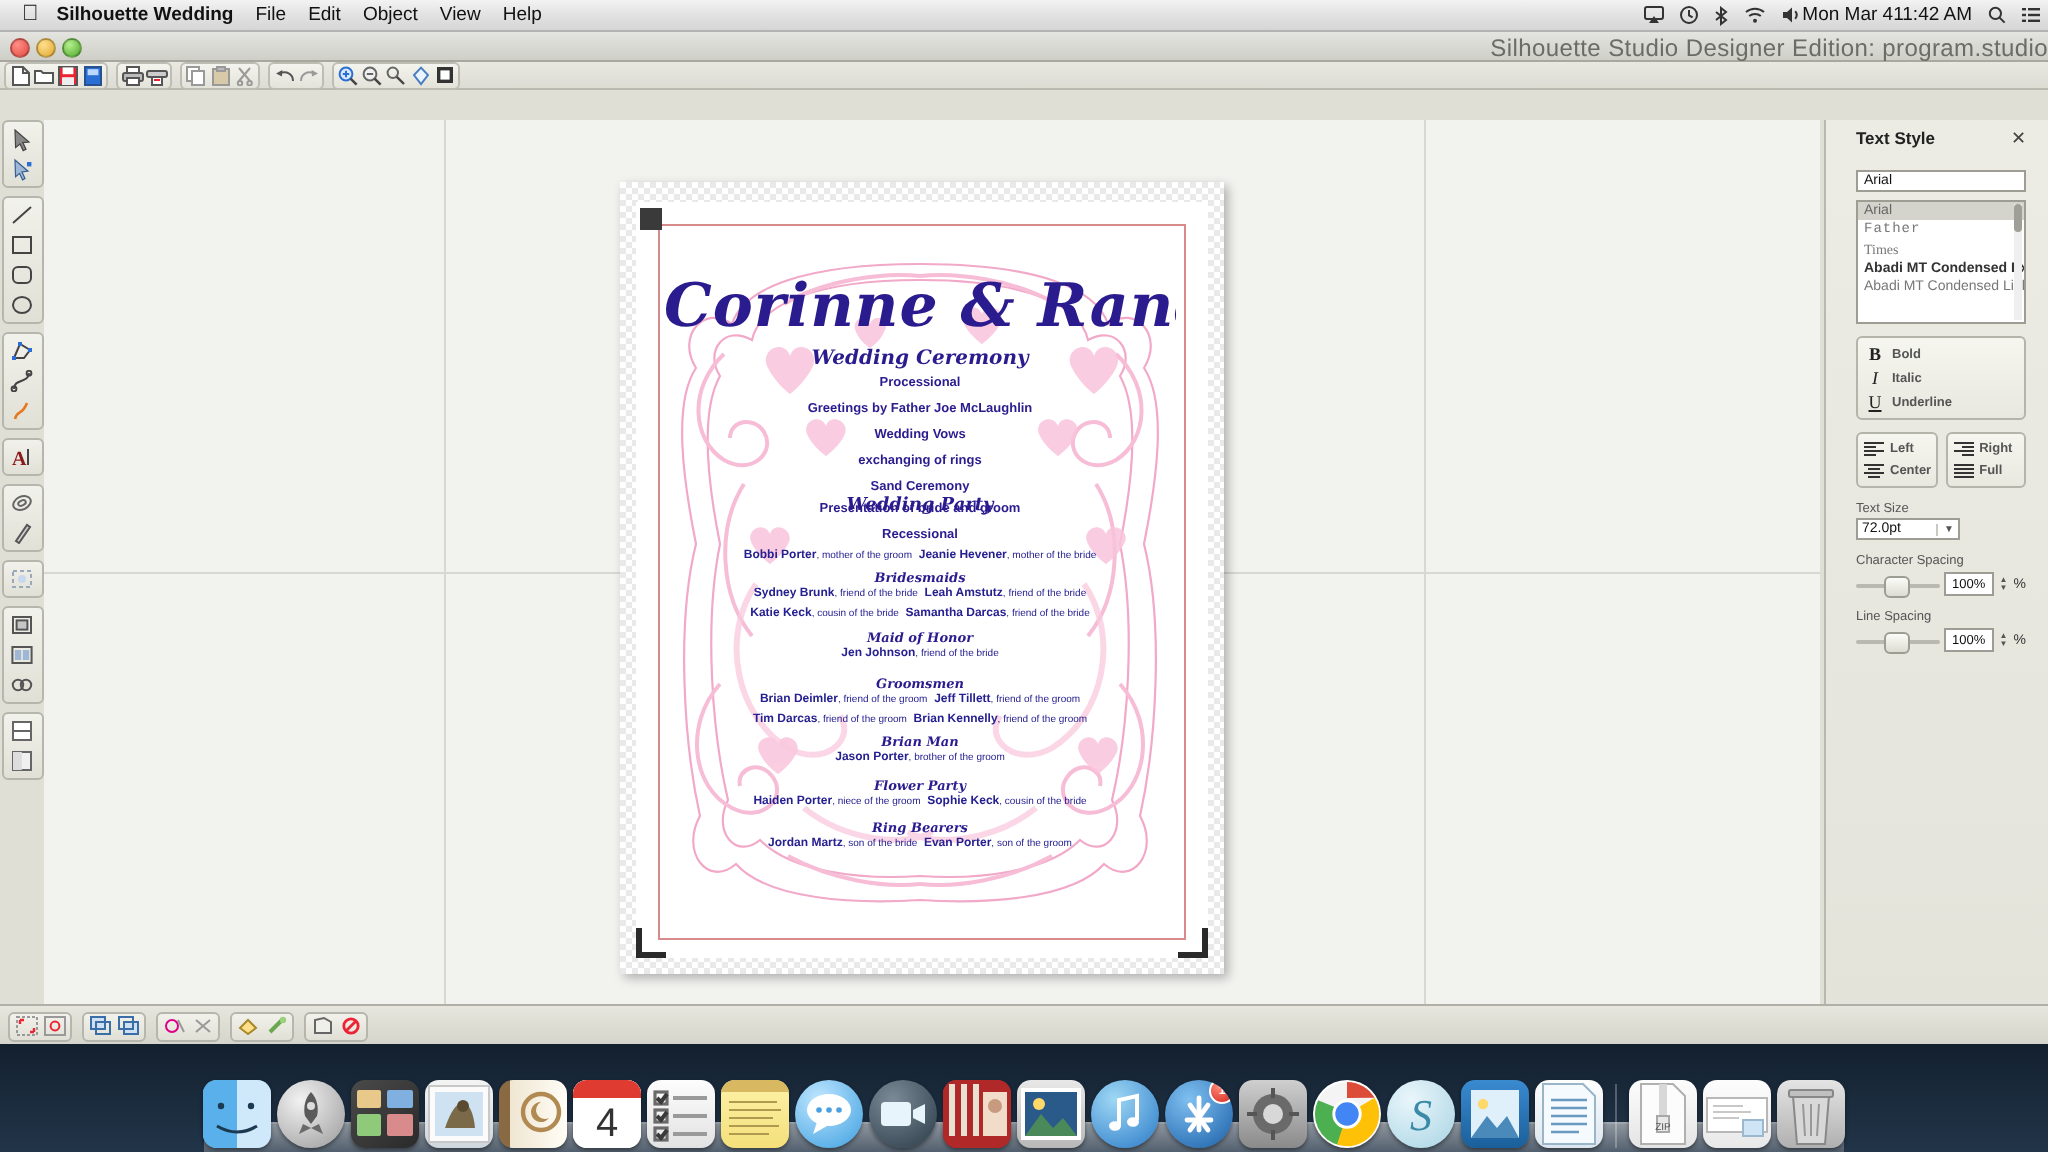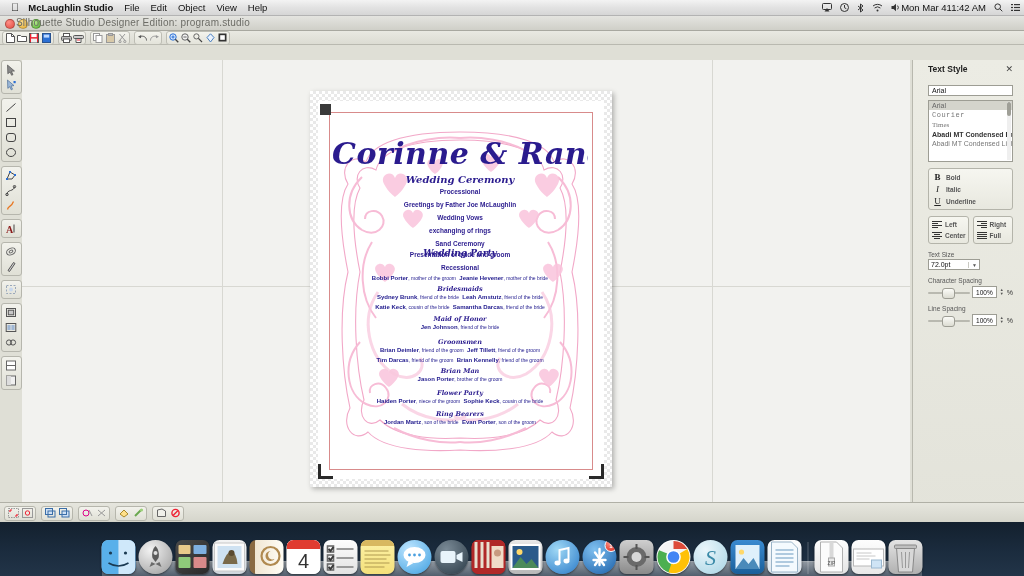--- a/index.html
+++ b/index.html
@@ -35,22 +35,22 @@
     position:relative;height:14px;width:100%;
     background:linear-gradient(to bottom,#e4e4e0 0%,#cfcfc8 100%);
     border-bottom:1px solid #a8a8a0;
   }
   .traffic{position:absolute;left:5px;top:3px;display:flex;gap:3px;}
   .tl{width:8px;height:8px;border-radius:50%;border:1px solid rgba(0,0,0,.25);}
   .tl.r{background:radial-gradient(circle at 35% 30%,#ff8e86,#e24b41);}
   .tl.y{background:radial-gradient(circle at 35% 30%,#ffdf8e,#e0a82e);}
   .tl.g{background:radial-gradient(circle at 35% 30%,#b6f08e,#4fa82e);}
   .wtitle{
-    position:absolute;left:0;right:0;top:1px;text-align:left;
-    font-size:10px;color:#6c6c66;letter-spacing:.2px;padding-left:16px;
+    position:absolute;left:0;right:0;top:1px;text-align:right;
+    font-size:12px;color:#6c6c66;letter-spacing:.2px;
   }
 
   
   .toolbar{
     height:14px;width:100%;
     background:linear-gradient(to bottom,#e9e9e2 0%,#dcdcd3 100%);
     border-bottom:1px solid #b9b9b0;
     display:flex;align-items:center;padding:0 2px;box-sizing:border-box;
   }
   .tgroup{display:flex;align-items:center;border:1px solid #bdbdb4;border-radius:3px;
@@ -242,21 +242,21 @@
   }
   .docksep{width:1px;height:32px;background:rgba(255,255,255,.25);margin:0 3px;}
 </style>
 </head>
 <body>
 
 <div class="screen">
 
   <div class="menubar">
     <span class="apple"></span>
-    <span class="mi app">McLaughlin Studio</span>
+    <span class="mi app">Silhouette Wedding</span>
     <span class="mi">File</span>
     <span class="mi">Edit</span>
     <span class="mi">Object</span>
     <span class="mi">View</span>
     <span class="mi">Help</span>
     <span class="spacer"></span>
     <span class="ri">
       <svg width="10" height="9" viewBox="0 0 10 9">
           <rect x="0.5" y="0.5" width="9" height="6" rx="1" fill="none" stroke="#333"></rect>
           <polygon points="5,5 7.5,8.5 2.5,8.5" fill="#333"></polygon>
@@ -672,21 +672,21 @@
     </div>
 
     <div class="rpanel">
       <div class="rp-head">
         <span class="rp-title">Text Style</span>
         <span class="rp-x">✕</span>
       </div>
       <input class="fontinput" value="Arial" style="">
       <div class="fontlist">
         <div class="fl-item sel">Arial</div>
-        <div class="fl-item courier">Courier</div>
+        <div class="fl-item courier">Father</div>
         <div class="fl-item times">Times</div>
         <div class="fl-item bold">Abadi MT Condensed Extra Bold</div>
         <div class="fl-item">Abadi MT Condensed Light</div>
         <div class="fl-scroll"></div>
         <div class="fl-thumb"></div>
       </div>
 
       <div class="bgroup">
         <div class="brow">
           <span class="bglyph" style="font-weight:bold;font-family:'Liberation Serif',serif;">B</span>

